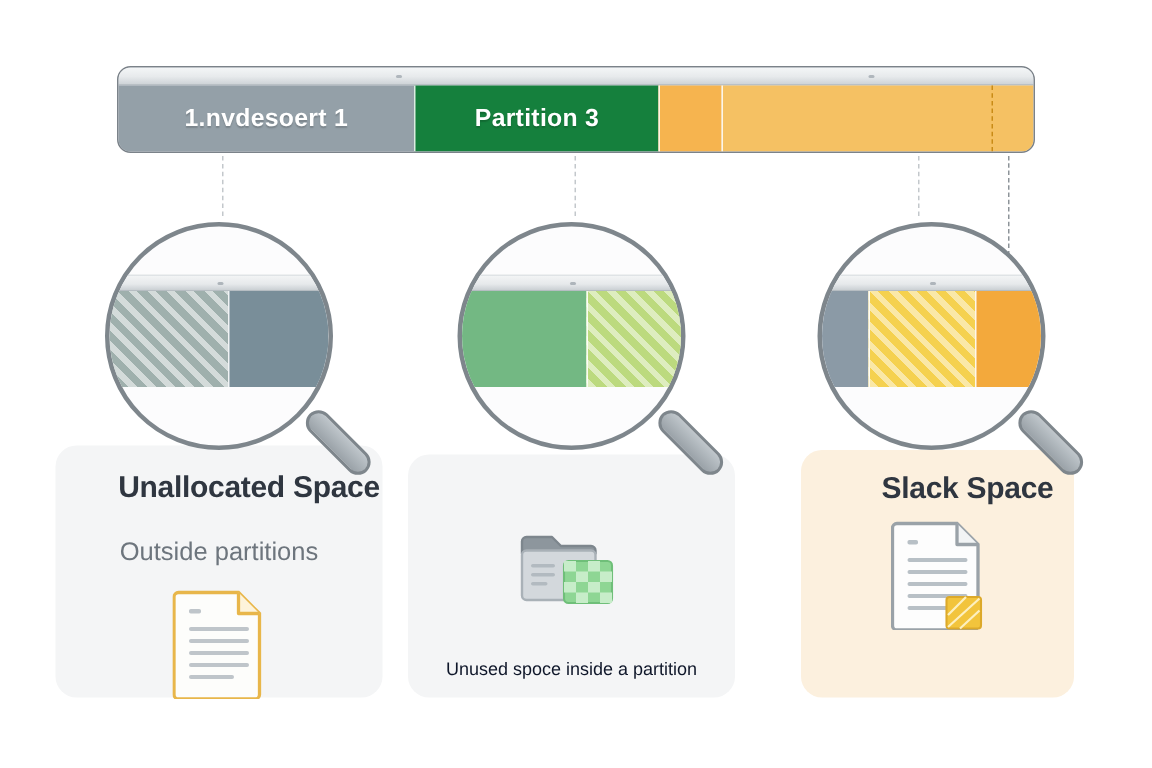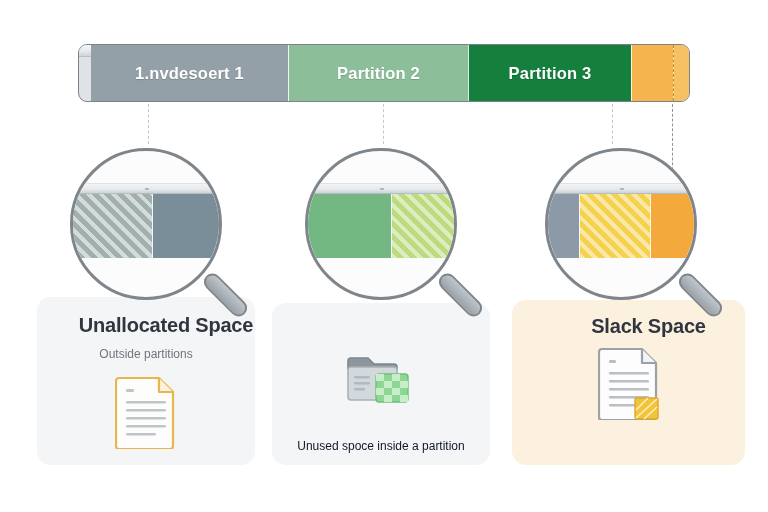--- a/index.html
+++ b/index.html
@@ -14,20 +14,21 @@
   
   #disk-bar {
     position: absolute;
     left: 78px; top: 44px;
     width: 612px; height: 58px;
     border: 1.5px solid #7b8289;
     border-radius: 9px;
     background: #dfe3e6;
     overflow: hidden;
     display: flex;
+    flex-direction: column;
   }
   #disk-bar-top-strip {
     height: 12px;
     background: linear-gradient(to bottom, #f4f6f7 0%, #e7eaec 55%, #cfd4d8 100%);
     border-bottom: 1px solid #b9c0c5;
     position: relative;
     flex: 0 0 12px;
   }
   #disk-bar-top-strip::before,
   #disk-bar-top-strip::after {
@@ -161,40 +162,40 @@
   
   .card {
     position: absolute;
     border-radius: 14px;
     display: flex;
     flex-direction: column;
     align-items: center;
   }
   #card-1 { left: 37px;  top: 297px; width: 218px; height: 168px; background: #f4f5f6; }
   #card-2 { left: 272px; top: 303px; width: 218px; height: 162px; background: #f4f5f6; }
-  #card-3 { left: 512px; top: 300px; width: 233px; height: 165px; background: #fcf0de; }
+  #card-3 { left: 534px; top: 300px; width: 182px; height: 165px; background: #fcf0de; }
 
   .card-title {
     font-size: 20px;
     font-weight: 700;
     color: #2f3640;
     text-align: right;
     line-height: 1.15;
     margin-top: 17px;
     letter-spacing: -.2px;
     margin-left: 40px;
   }
   #card-2 .card-title { font-size: 19.5px; margin-top: 14px; }
   #card-3 .card-title { font-size: 20px; margin-top: 15px; }
 
   .card-sub {
-    font-size: 12px;
+    font-size: 17px;
     color: #6d757d;
     text-align: center;
-    margin-top: 10px;
+    margin-top: 21px;
   }
   #card-3 .card-sub { font-size: 11.5px; margin-top: 8px; }
 
   .card-caption {
     font-size: 12px;
     color: #0f172a;
     text-align: center;
     position: absolute;
     bottom: 12px;
     left: 0; right: 0;
@@ -207,23 +208,20 @@
   #card-3 .icon-wrap { margin-top: 8px; margin-bottom: 0; }
 </style>
 </head>
 <body>
 
 <div id="disk-bar">
   <div id="disk-bar-top-strip"></div>
   <div id="partition-row">
     <div class="partition" id="partition-1">
       <span>1.nvdesoert 1</span>
-    </div>
-    <div class="partition" id="partition-2">
-      <span>Partition 2</span>
     </div>
     <div class="partition" id="partition-3">
       <span>Partition 3</span>
     </div>
     <div class="partition" id="partition-tail-a"></div>
     <div class="partition" id="partition-tail-b"></div>
     <div id="slack-dash-marker"></div>
   </div>
 </div>
 

